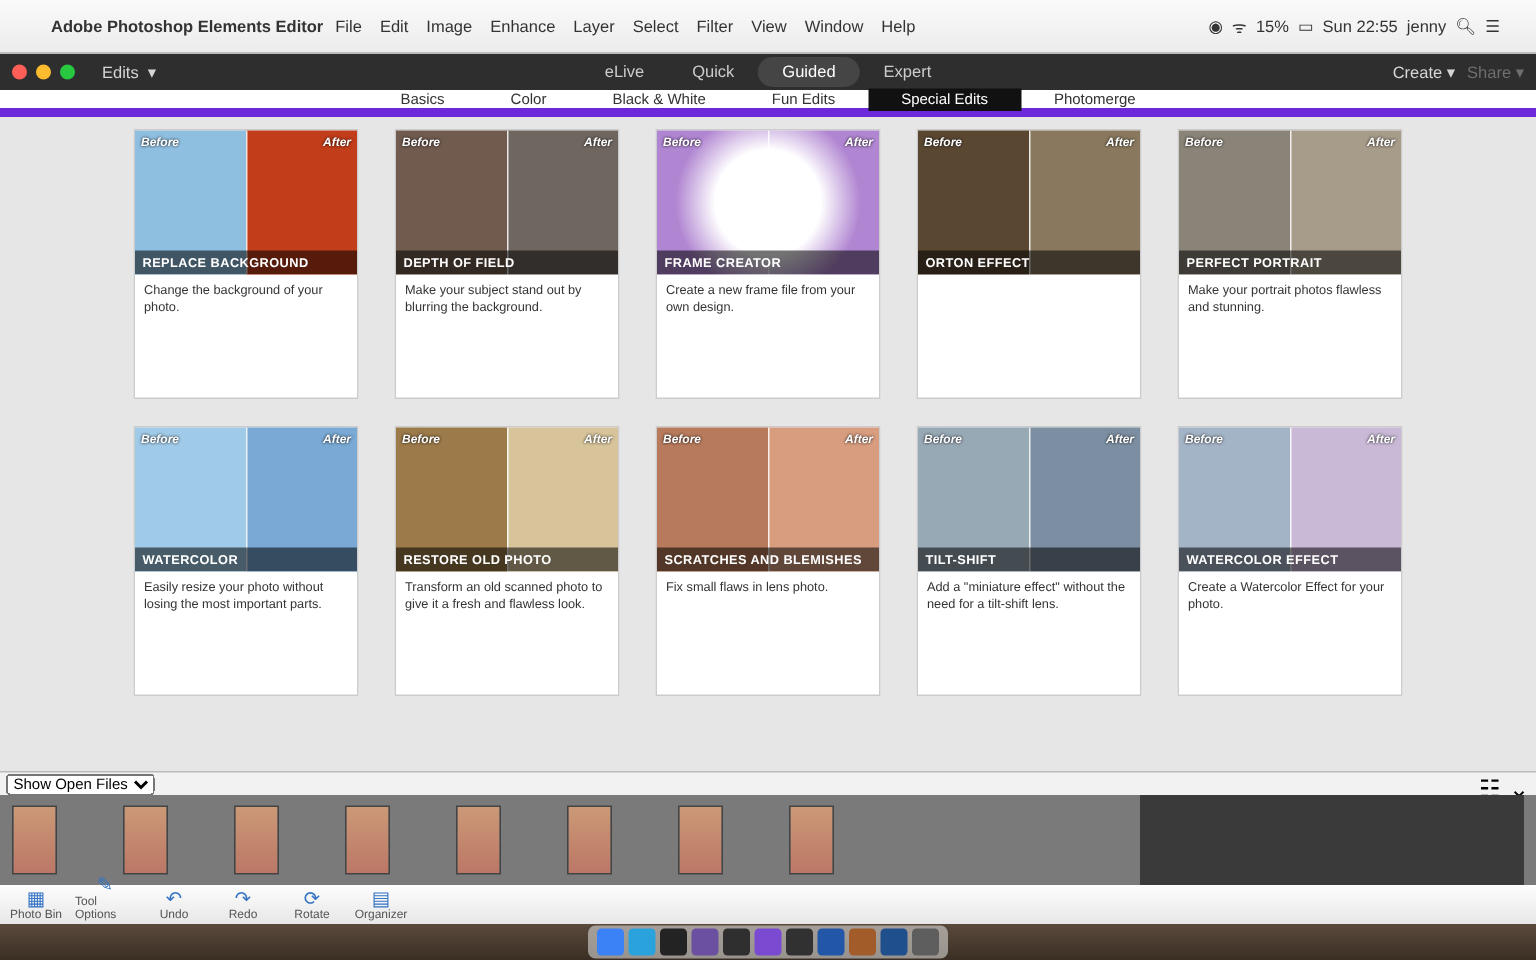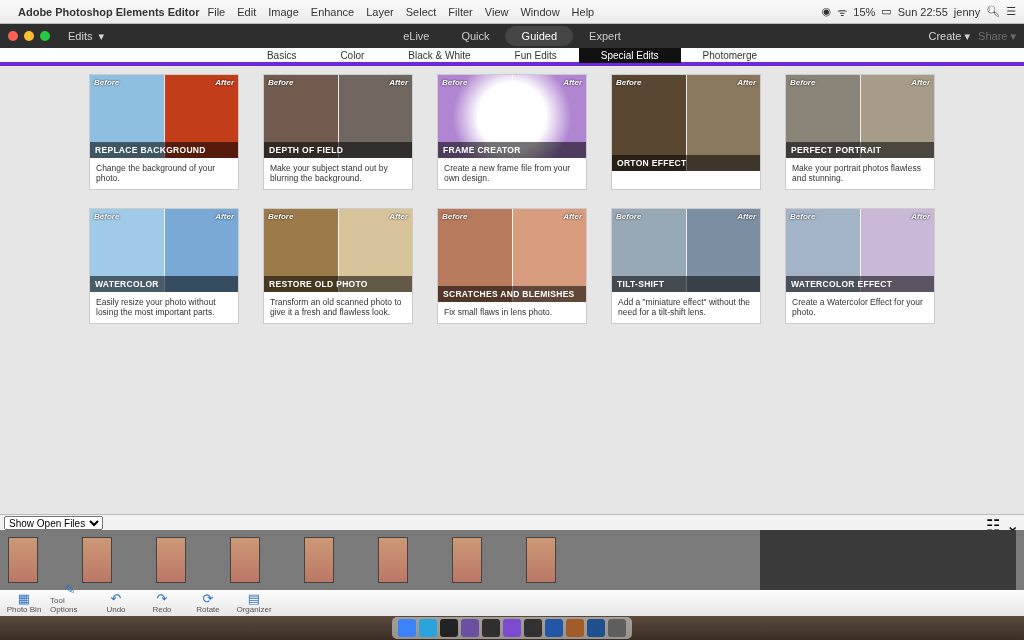--- a/index.html
+++ b/index.html
@@ -1,47 +1,47 @@
 <!DOCTYPE html>
 <html><head>
 <meta charset="utf-8">
 <style>
 * { margin: 0; padding: 0; box-sizing: border-box; font-family: -apple-system, "Helvetica Neue", Arial, sans-serif; }
 body { width: 1024px; height: 640px; background: #888; overflow: hidden; display: flex; flex-direction: column; }
 
 
-.menubar { height: 24px; background: linear-gradient(#fafafa,#ececec); display: flex; align-items: center; font-size: 11px; color: #333; padding: 0 8px; border-bottom: 1px solid #bcbcbc; }
+.menubar { height: 36px; background: linear-gradient(#fafafa,#ececec); display: flex; align-items: center; font-size: 11px; color: #333; padding: 0 24px; border-bottom: 1px solid #bcbcbc; }
 .menubar .apple { font-size: 13px; margin-right: 10px; }
 .menubar .app-name { font-weight: 600; margin-right: 8px; }
 .menubar .menu-item { margin-right: 12px; cursor: default; }
 .menubar .spacer { flex: 1; }
 .menubar .status { display: flex; align-items: center; gap: 6px; }
 .menubar .status span { font-size: 11px; }
 
 
 .app-toolbar { height: 24px; background: #2e2e2e; display: flex; align-items: center; color: #d6d6d6; font-size: 11px; padding: 0 8px; }
 .traffic { display: flex; gap: 6px; margin-right: 10px; }
 .traffic div { width: 10px; height: 10px; border-radius: 50%; }
 .traffic .r { background: #ff5f57; } .traffic .y { background: #febc2e; } .traffic .g { background: #28c840; }
 .open-btn { padding: 2px 8px; border-radius: 3px; }
 .app-toolbar .center { position:absolute; left:50%; transform:translateX(-50%); display:flex; gap:0; }
 .mode-tab { padding: 4px 16px; color:#ccc; cursor:default; }
 .mode-tab.active { background:#454545; color:#fff; border-radius:10px; }
 .app-toolbar .right { margin-left:auto; display:flex; gap:8px; }
 .right .disabled { color:#6e6e6e; }
 
 
-.subtabs { height: 18px; background: #fff; display: flex; align-items:center; justify-content:center; border-bottom:4px solid #6d28d9; }
+.subtabs { height: 18px; background: #fff; display: flex; align-items:center; justify-content:center; border-bottom:6px solid #6d28d9; }
 .subtab { font-size: 10px; padding: 2px 22px; color:#333; cursor:default; }
 .subtab.active { background:#111; color:#fff; }
 
 
 .gallery { flex: 1; background: #e6e6e6; overflow-y:auto; padding: 8px 30px; }
 .cards { display:grid; grid-template-columns: repeat(5, 150px); gap: 18px 24px; justify-content:center; }
-.card { background:#fff; border:1px solid #ccc; width:150px; height:116px; display:flex; flex-direction:column; cursor:pointer; }
+.card { background:#fff; border:1px solid #ccc; width:150px; height:180px; display:flex; flex-direction:column; cursor:pointer; }
 .card .thumb { height: 96px; position:relative; overflow:hidden; }
 .card .thumb .ba { position:absolute; top:3px; font-size:8px; color:#fff; font-style:italic; font-weight:bold; text-shadow:0 0 2px #000; }
 .card .thumb .before { left:4px; } .card .thumb .after { right:4px; }
 .card .title-band { position:absolute; bottom:0; left:0; right:0; background:rgba(0,0,0,.55); color:#fff; font-size:8.5px; font-weight:bold; padding:3px 5px; letter-spacing:.3px;margin-top:45px; }
 .card .desc { font-size:8.5px; color:#333; padding:5px 6px; flex:1; line-height:1.25; }
 .split { position:absolute; top:0; bottom:0; width:1px; background:rgba(255,255,255,.85); left:50%; }
 
 
 .g1 { background: linear-gradient(90deg,#8fbfe0 50%, #c23d1a 50%); }
 .g2 { background: linear-gradient(90deg,#715b4f 50%, #6f665f 50%); }

